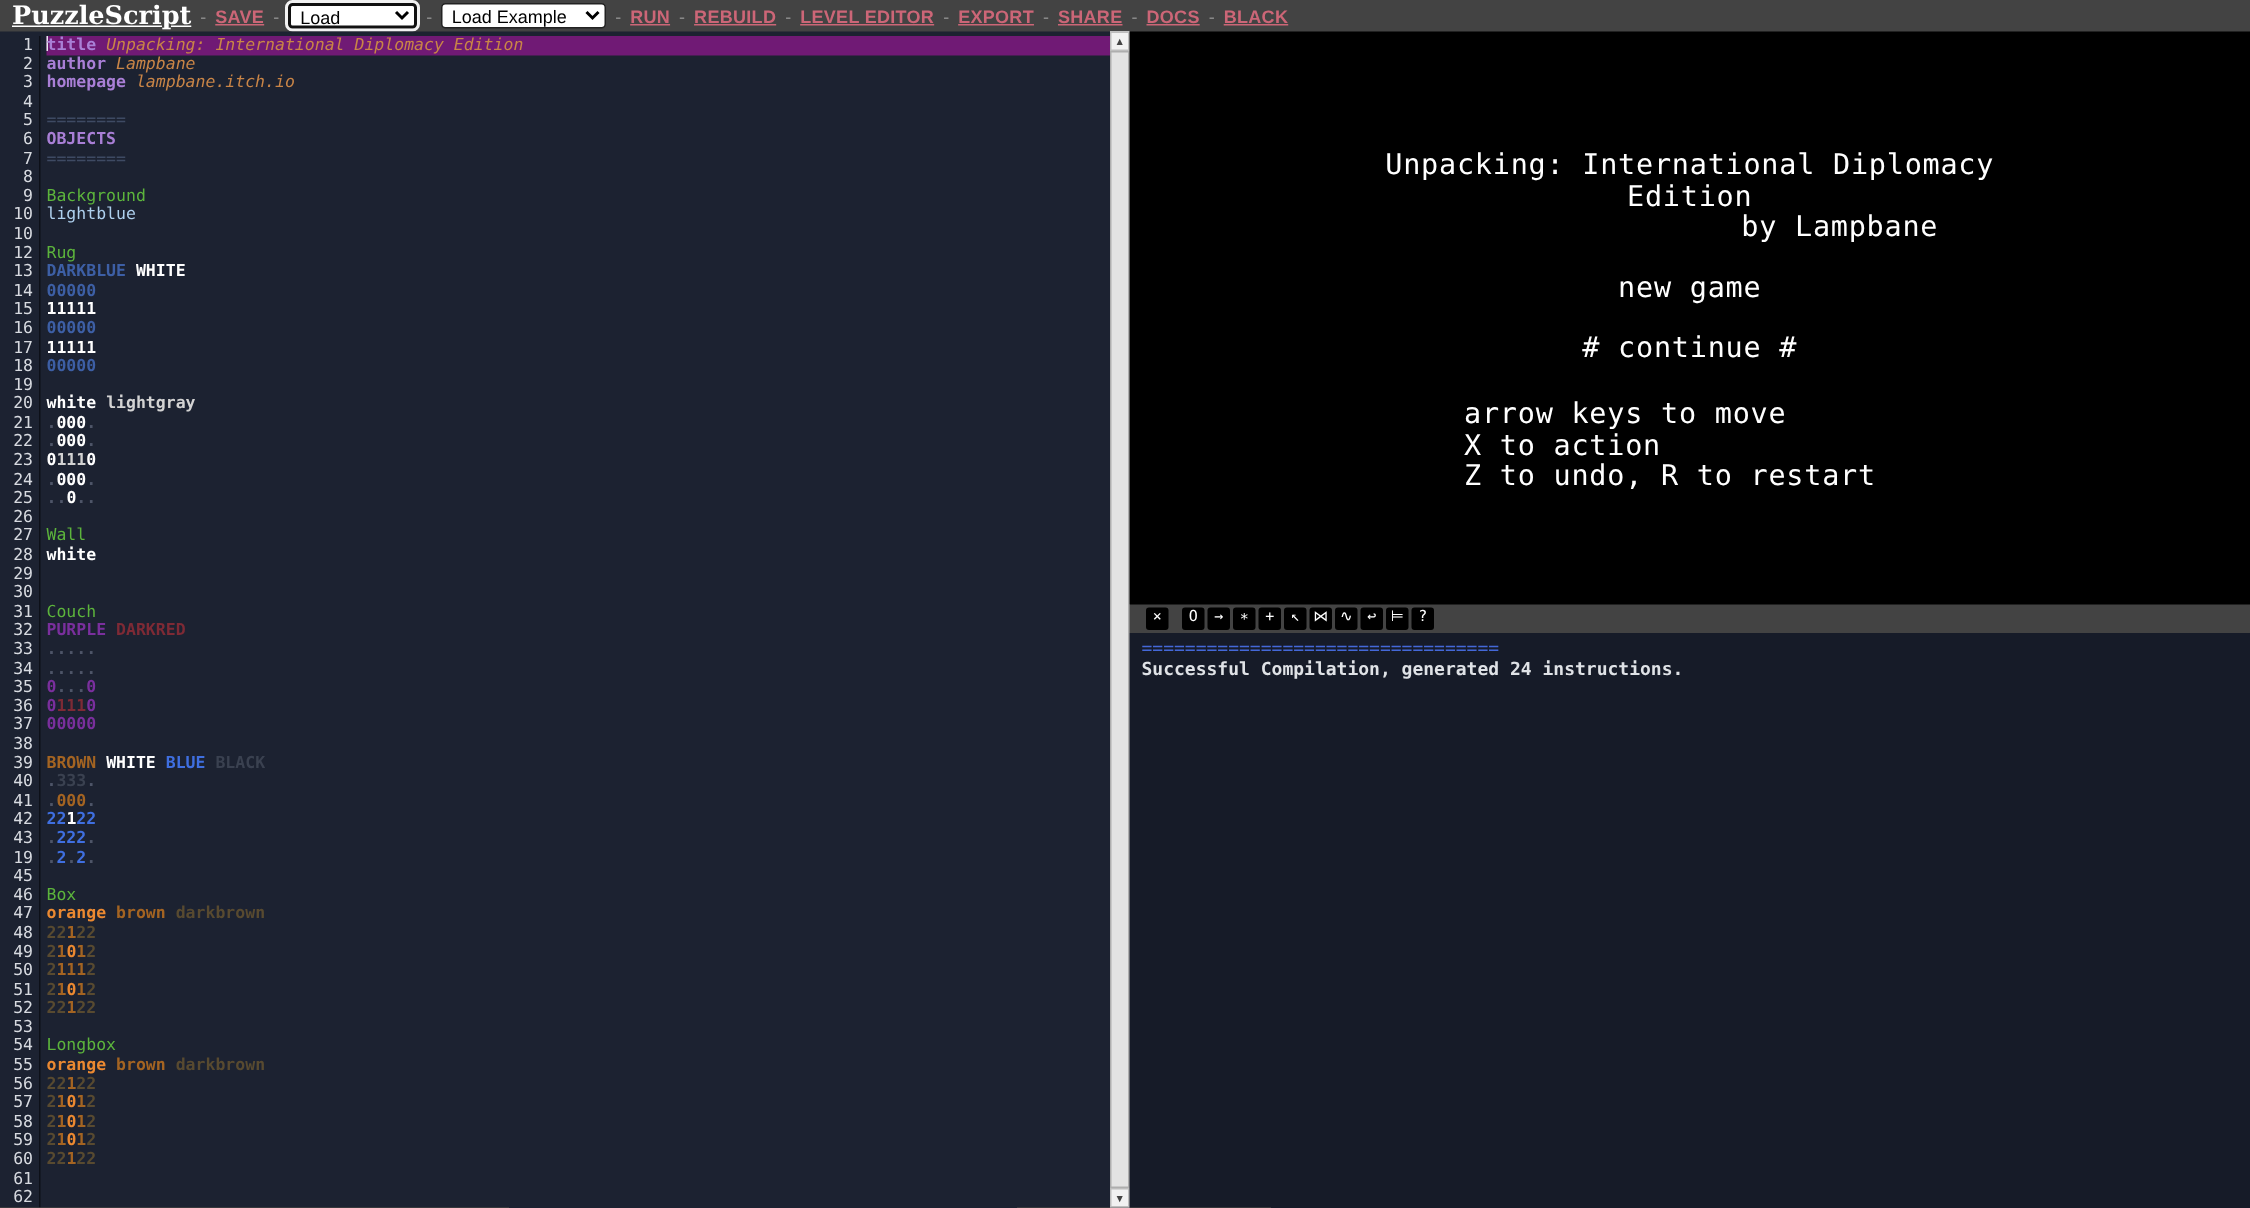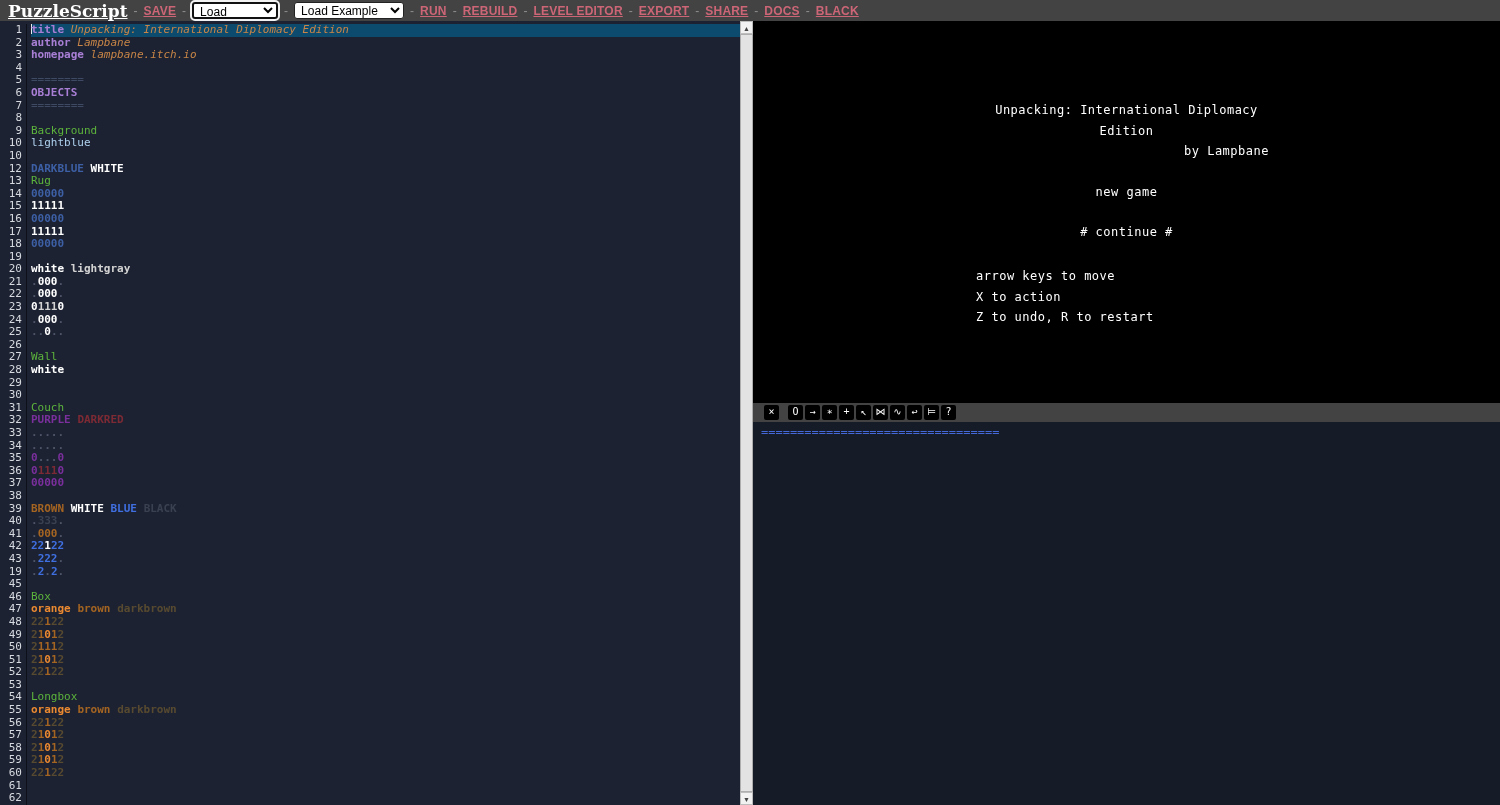--- a/index.html
+++ b/index.html
@@ -43,21 +43,21 @@
     font-size:11px; line-height:12.6px; padding-top:3px;
     overflow:hidden;
   }
   .gutter {
     width:27px; flex:0 0 27px; text-align:right; padding-right:4px;
     color:#d7dae0; border-right:1px solid #0d1018;
   }
   .gutter .ln { height:12.6px; }
   .code-area { flex:1; padding-left:4px; }
   .code-line { height:12.6px; white-space:pre; }
-  .code-line.active { background:#0c4a6e; margin-right:0; }
+  .code-line.active { background:#701a75; margin-right:0; }
   .caret {
     display:inline-block; width:0; height:10px;
     border-left:1px solid #e6e9ef; vertical-align:-1px; margin-right:-1px;
   }
 
   
   .vscroll {
     width:13px; flex:0 0 13px; background:#f1f1f1;
     display:flex; flex-direction:column; cursor:default;
   }
@@ -65,21 +65,21 @@
     height:13px; font-size:7px; line-height:13px; text-align:center;
     color:#444; background:#f1f1f1; border:1px solid #bdbdbd;
   }
   .vscroll .thumb { flex:1; background:#e3e3e3; border:1px solid #aeaeae; }
 
   
   .right-pane { flex:1; display:flex; flex-direction:column; }
   .game-screen {
     height:382px; background:#000000; position:relative;
     color:#ffffff; font-family:"DejaVu Sans Mono", monospace;
-    font-size:12px; letter-spacing:0.5px; line-height:16px;
+    font-size:19px; letter-spacing:0.5px; line-height:16px;
   }
   .gline { position:absolute; left:0; width:100%; text-align:center; }
   .g-title1 { top:81px; }
   .g-title2 { top:102px; }
   .g-byline { top:122px; transform:translateX(100px); }
   .g-menu1  { top:163px; }
   .g-menu2  { top:203px; }
   .g-help   { position:absolute; top:245px; left:223px; text-align:left; line-height:20.5px; }
 
   
@@ -209,22 +209,22 @@
         <div class="code-line"><span style="color: rgb(169, 127, 214); font-weight: bold;">author </span><span style="color: rgb(201, 133, 71); font-style: italic;">Lampbane</span></div>
         <div class="code-line"><span style="color: rgb(169, 127, 214); font-weight: bold;">homepage </span><span style="color: rgb(201, 133, 71); font-style: italic;">lampbane.itch.io</span></div>
         <div class="code-line">&nbsp;</div>
         <div class="code-line"><span style="color: rgb(62, 74, 99);">========</span></div>
         <div class="code-line"><span style="color: rgb(169, 127, 214); font-weight: bold;">OBJECTS</span></div>
         <div class="code-line"><span style="color: rgb(62, 74, 99);">========</span></div>
         <div class="code-line">&nbsp;</div>
         <div class="code-line"><span style="color: rgb(92, 180, 60);">Background</span></div>
         <div class="code-line"><span style="color: rgb(174, 208, 238);">lightblue</span></div>
         <div class="code-line">&nbsp;</div>
+        <div class="code-line"><span style="color: rgb(92, 180, 60);">Rug</span></div>
         <div class="code-line"><span style="color: rgb(61, 95, 165); font-weight: bold;">DARKBLUE</span><span style="color: rgb(208, 212, 220);"> </span><span style="color: rgb(255, 255, 255); font-weight: bold;">WHITE</span></div>
-        <div class="code-line"><span style="color: rgb(92, 180, 60);">Rug</span></div>
         <div class="code-line"><span style="color: rgb(61, 95, 165); font-weight: bold;">00000</span></div>
         <div class="code-line"><span style="color: rgb(255, 255, 255); font-weight: bold;">11111</span></div>
         <div class="code-line"><span style="color: rgb(61, 95, 165); font-weight: bold;">00000</span></div>
         <div class="code-line"><span style="color: rgb(255, 255, 255); font-weight: bold;">11111</span></div>
         <div class="code-line"><span style="color: rgb(61, 95, 165); font-weight: bold;">00000</span></div>
         <div class="code-line">&nbsp;</div>
         <div class="code-line"><span style="color: rgb(255, 255, 255); font-weight: bold;">white</span><span style="color: rgb(208, 212, 220);"> </span><span style="color: rgb(211, 211, 211); font-weight: bold;">lightgray</span></div>
         <div class="code-line"><span style="color: rgb(78, 85, 104); font-weight: bold;">.</span><span style="color: rgb(255, 255, 255); font-weight: bold;">000</span><span style="color: rgb(78, 85, 104); font-weight: bold;">.</span></div>
         <div class="code-line"><span style="color: rgb(78, 85, 104); font-weight: bold;">.</span><span style="color: rgb(255, 255, 255); font-weight: bold;">000</span><span style="color: rgb(78, 85, 104); font-weight: bold;">.</span></div>
         <div class="code-line"><span style="color: rgb(255, 255, 255); font-weight: bold;">0</span><span style="color: rgb(211, 211, 211); font-weight: bold;">111</span><span style="color: rgb(255, 255, 255); font-weight: bold;">0</span></div>
@@ -298,16 +298,17 @@
         <div class="icon-box">↖</div>
         <div class="icon-box">⋈</div>
         <div class="icon-box">∿</div>
         <div class="icon-box">↩</div>
         <div class="icon-box">⊨</div>
         <div class="icon-box">?</div>
       </div>
 
     <div class="console">
       <div class="console-divider">=================================</div>
+      <div class="console-msg">Successful Compilation, generated 24 instructions.</div>
     </div>
 
   </div>
 </div>
 
 </body></html>

